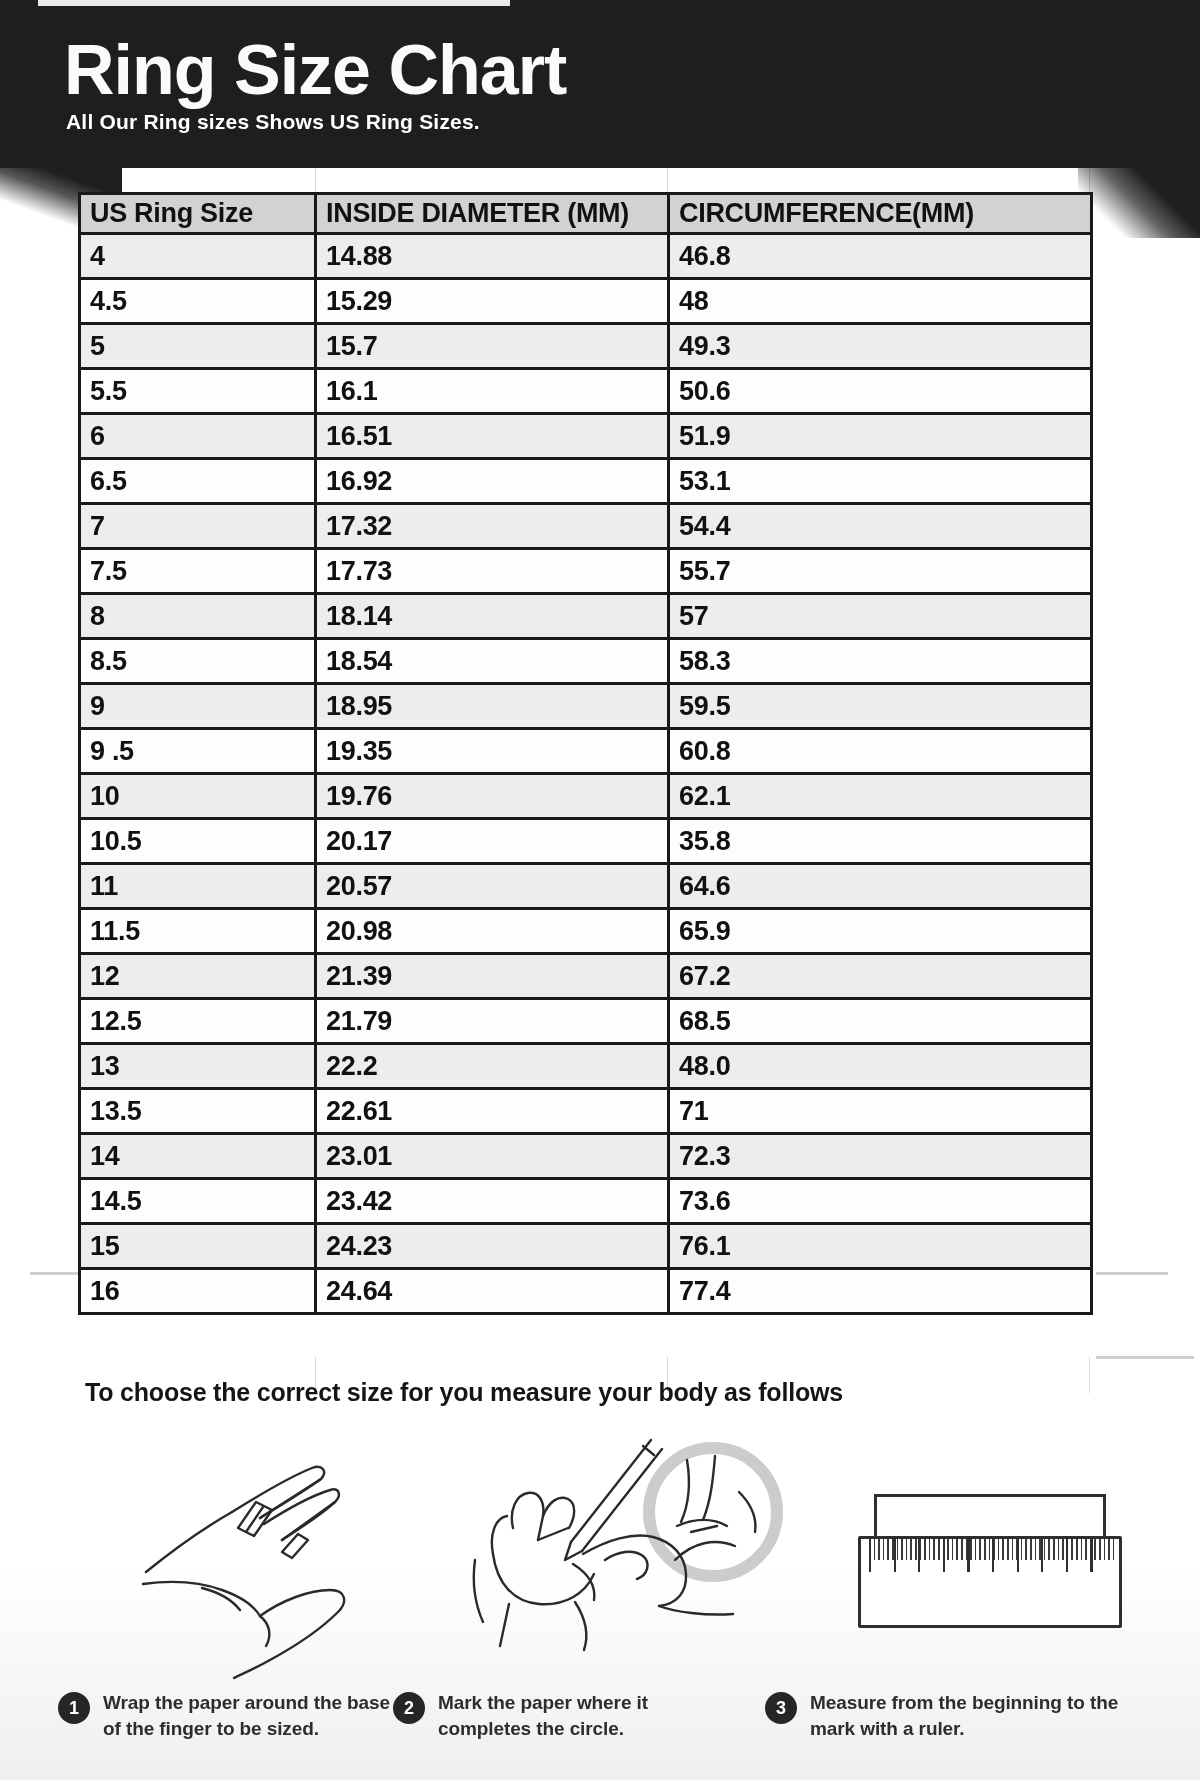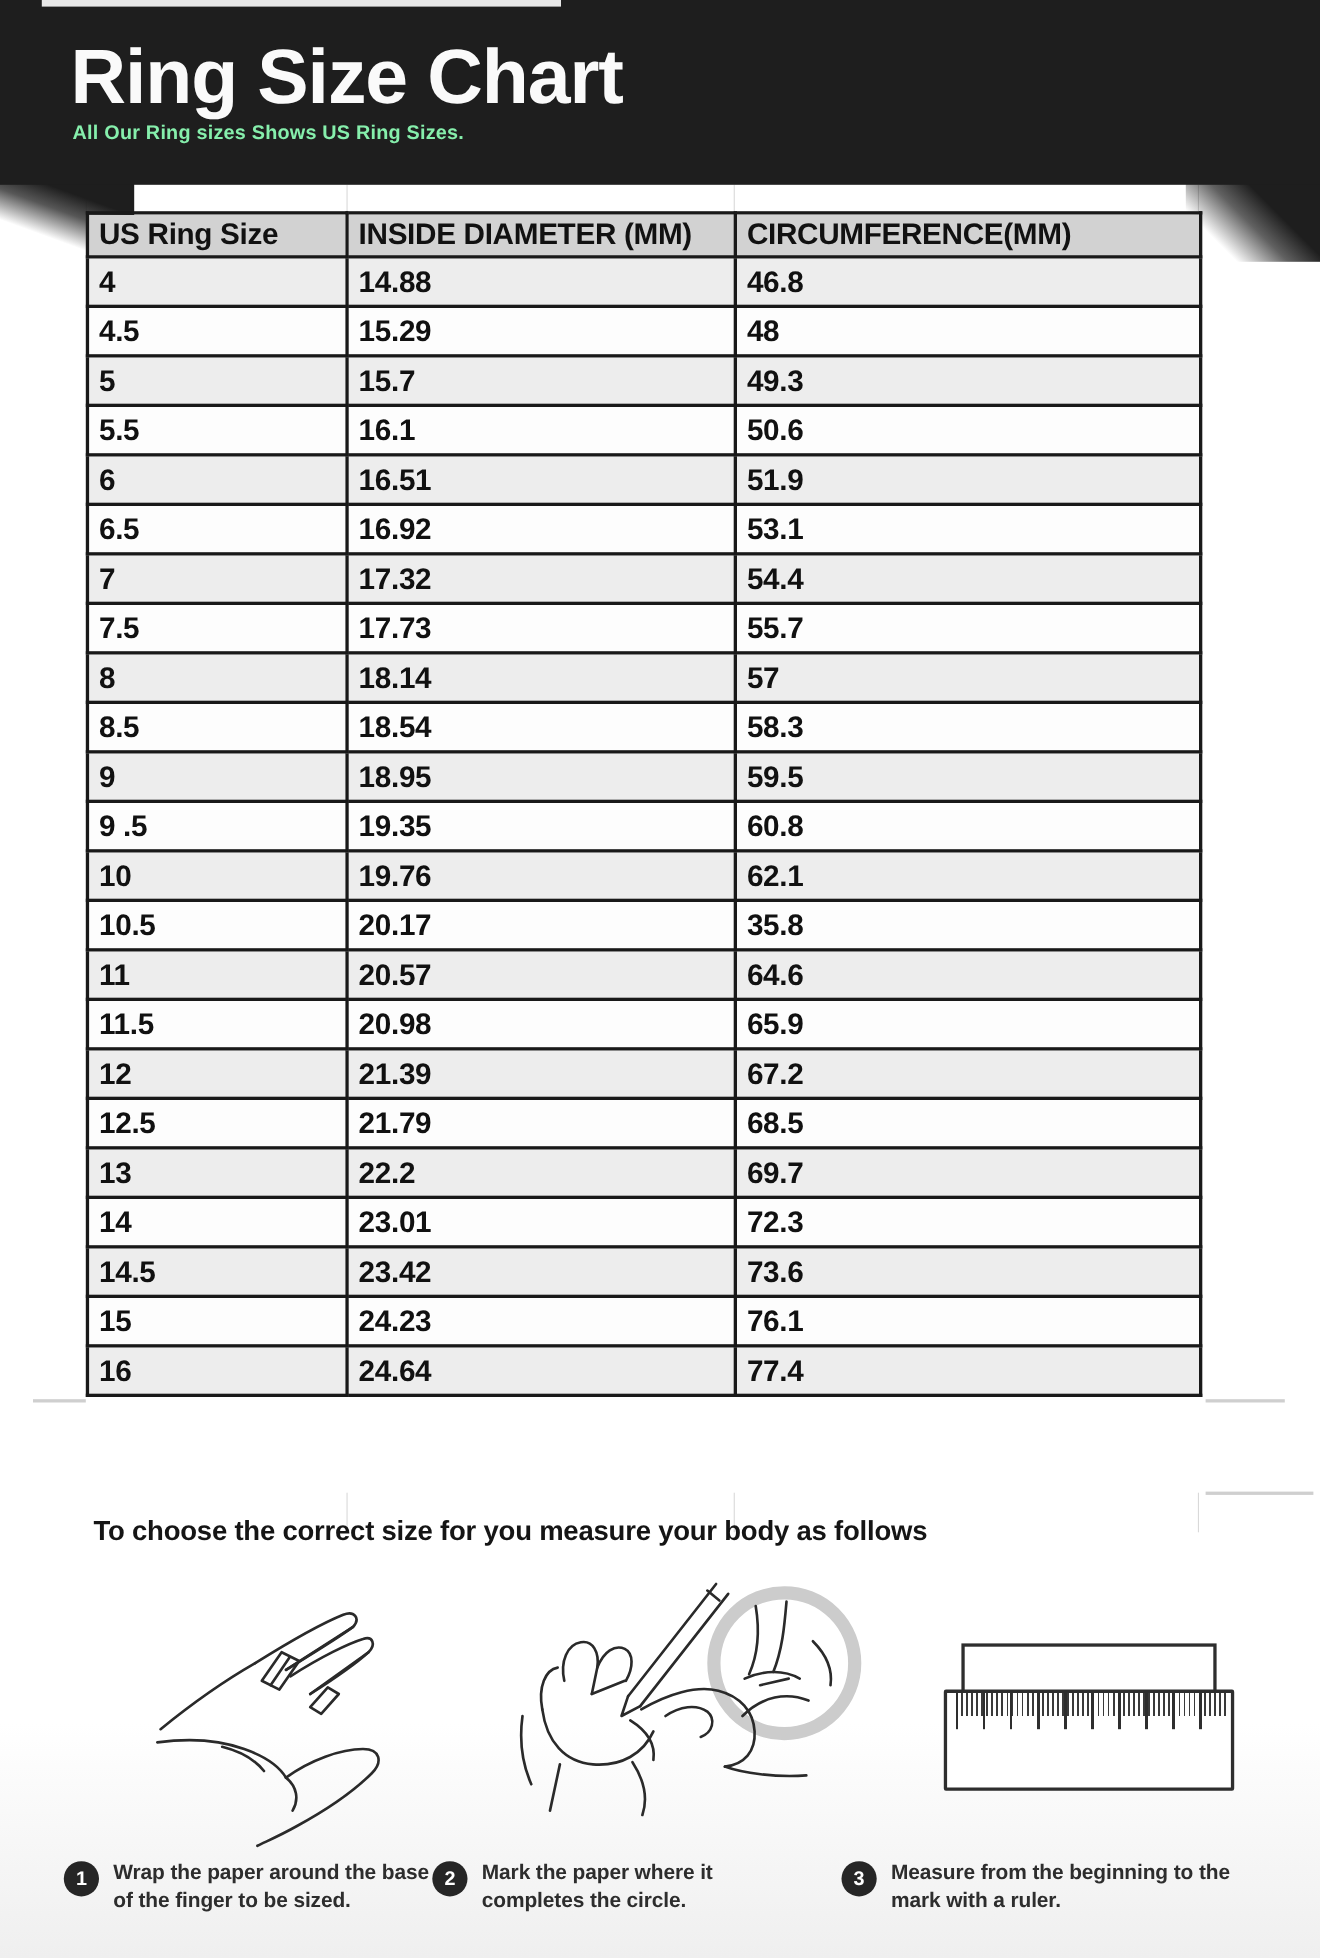--- a/index.html
+++ b/index.html
@@ -14,21 +14,21 @@
     position:absolute;left:0;top:0;width:1200px;height:168px;
     background:#1e1e1e;z-index:2;
   }
   .top-strip{position:absolute;left:38px;top:0;width:472px;height:6px;background:#e8e8e8;z-index:3;}
   .banner h1{
     margin:0;position:absolute;left:64px;top:30px;
     font-size:70px;font-weight:bold;color:#fafafa;letter-spacing:-1px;
   }
   .banner p{
     margin:0;position:absolute;left:66px;top:110px;
-    font-size:18px;font-weight:bold;color:#86efac;letter-spacing:.2px;
+    font-size:21px;font-weight:bold;color:#ffffff;letter-spacing:.2px;
   }
   .fold{position:absolute;z-index:1;}
   .fold-left{left:0;top:166px;width:122px;height:64px;
     background:linear-gradient(200deg,#1e1e1e 28%,rgba(30,30,30,.75) 46%,rgba(30,30,30,0) 72%);}
   .fold-right{left:1078px;top:166px;width:122px;height:72px;
     background:linear-gradient(225deg,#1e1e1e 34%,rgba(30,30,30,.7) 52%,rgba(30,30,30,0) 76%);}
   
   .vguide{position:absolute;width:1px;background:#d9d9d9;}
   .hdash{position:absolute;height:3px;background:#cfcfcf;}
   
@@ -199,21 +199,26 @@
           <td>67.2</td>
         </tr>
         <tr>
           <td>12.5</td>
           <td>21.79</td>
           <td>68.5</td>
         </tr>
         <tr>
           <td>13</td>
           <td>22.2</td>
-          <td>69.7</td>
+          <td>48.0</td>
+        </tr>
+        <tr>
+          <td>13.5</td>
+          <td>22.61</td>
+          <td>71</td>
         </tr>
         <tr>
           <td>14</td>
           <td>23.01</td>
           <td>72.3</td>
         </tr>
         <tr>
           <td>14.5</td>
           <td>23.42</td>
           <td>73.6</td>

